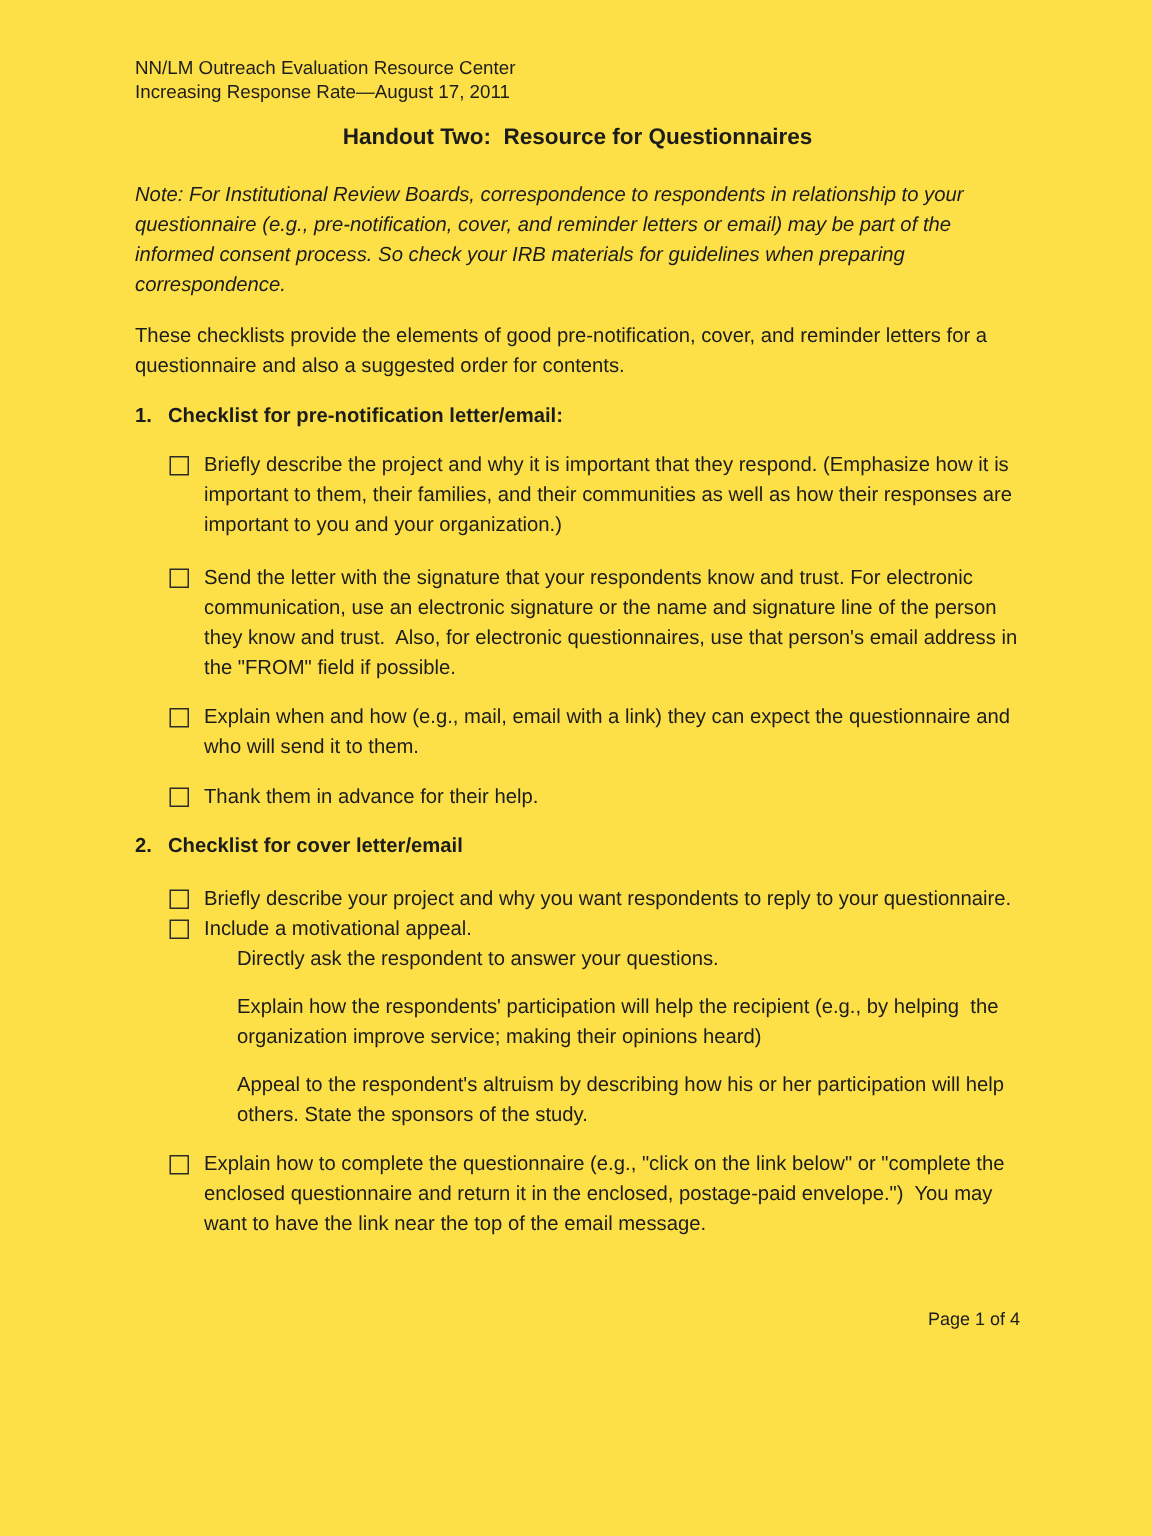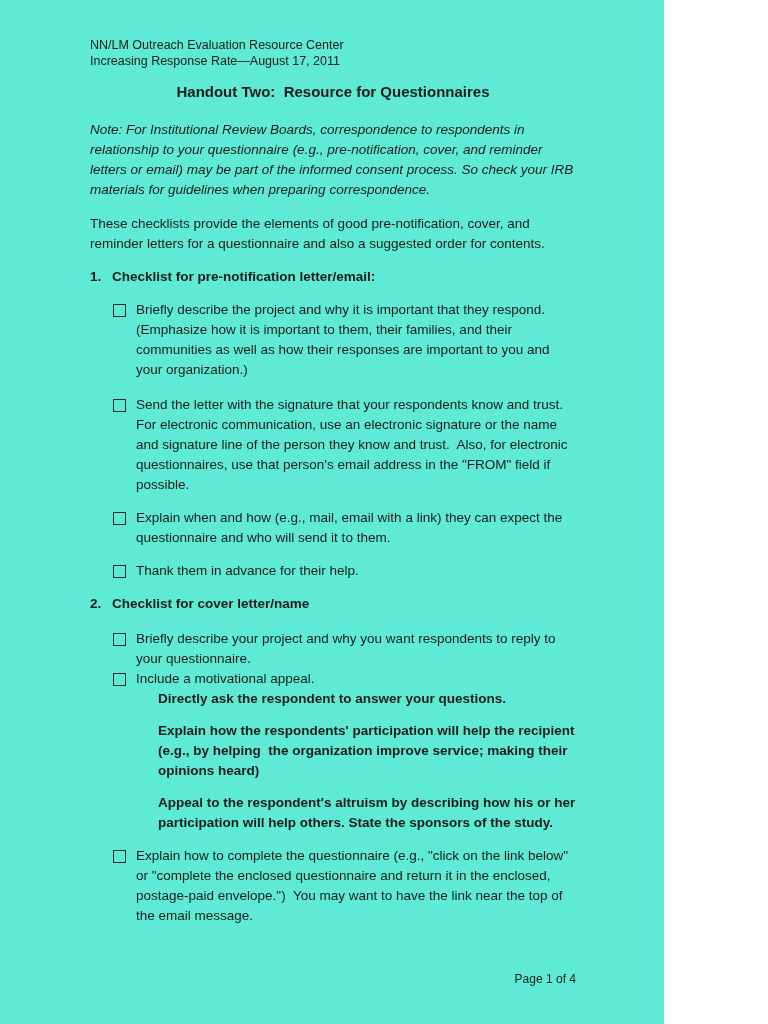--- a/index.html
+++ b/index.html
@@ -1,23 +1,23 @@
 <!DOCTYPE html>
 <html><head>
 <meta charset="utf-8">
 <style>
   html, body {
     margin: 0;
     padding: 0;
     background: #ffffff;
   }
   .page {
-    width: 664px;
+    width: 768px;
     height: 1024px;
-    background: #5eead4;
+    background: #fde047;
     box-sizing: border-box;
     padding: 38px 88px 0 90px;
     font-family: "Liberation Sans", "DejaVu Sans", sans-serif;
     color: #1c1c1c;
     font-size: 13.5px;
     line-height: 20px;
     overflow: hidden;
   }
   .hdr {
     font-size: 12.5px;
@@ -74,21 +74,20 @@
   .ck-text {
     flex: 1;
     white-space: pre-wrap;
   }
   .subitems {
     margin-left: 45px;
   }
   .sub {
     margin: 0;
     white-space: pre-wrap;
-    font-weight: bold;
   }
   .sub.spaced {
     margin-top: 12px;
   }
   .footer {
     margin-top: 43px;
     text-align: right;
     font-size: 12px;
   }
 </style>
@@ -129,21 +128,21 @@
       <div class="ck-item">
         <span class="ckbox"></span>
         <span class="ck-text">Thank them in advance for their help.</span>
       </div>
     </div>
   </div>
 
   <div class="section">
     <div class="sec-head">
       <span class="sec-num">2.</span>
-      <span class="sec-title">Checklist for cover letter/name</span>
+      <span class="sec-title">Checklist for cover letter/email</span>
     </div>
     <div class="items">
       <div class="ck-item first">
         <span class="ckbox"></span>
         <span class="ck-text">Briefly describe your project and why you want respondents to reply to your questionnaire.</span>
       </div>
       <div class="ck-item tight">
         <span class="ckbox"></span>
         <span class="ck-text">Include a motivational appeal.</span>
       </div>

